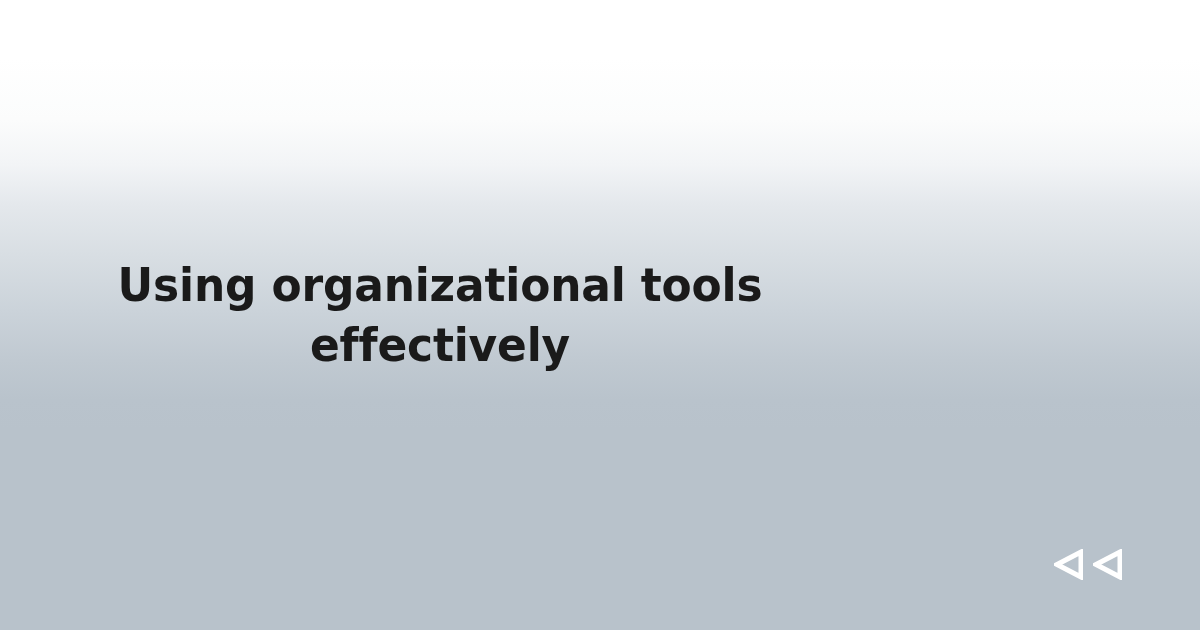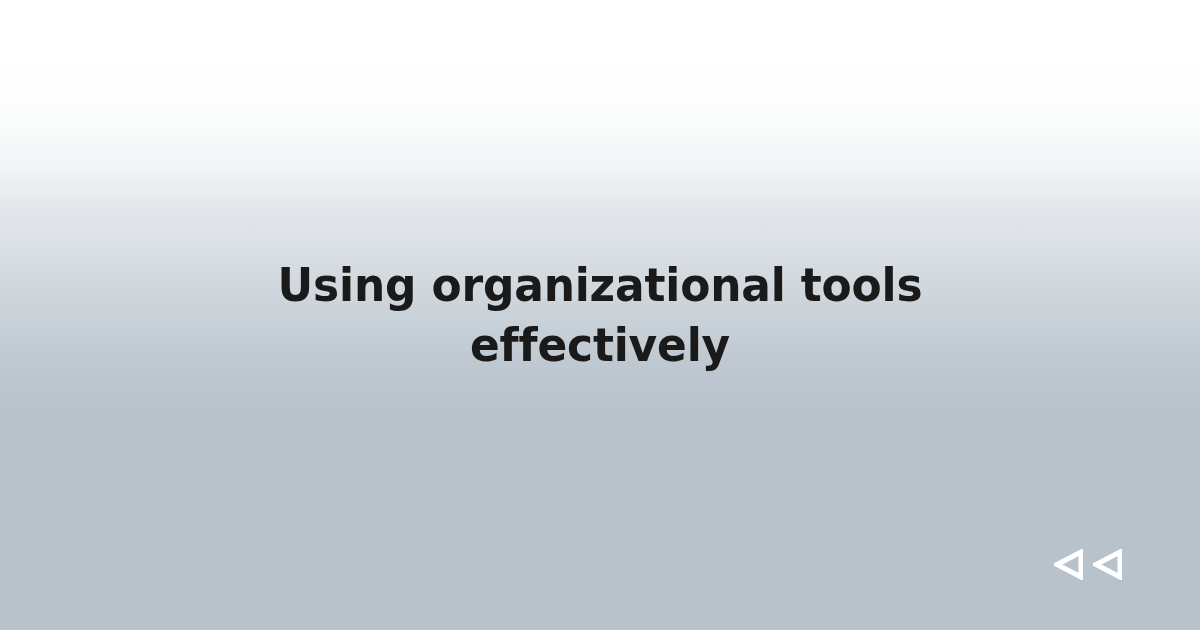--- a/index.html
+++ b/index.html
@@ -41,21 +41,21 @@
 
   
   .title-block {
     position: absolute;
     left: 0;
     top: 0;
     width: 1200px;
     height: 630px;
     display: flex;
     align-items: center;
-    justify-content: center;
+    justify-content: flex-start;
     padding: 0 90px;
     box-sizing: border-box;
   }
 
   .banner-title {
     margin: 0;
     width: 100%;
     max-width: 700px;
     text-align: center;
     font-family: "DejaVu Sans", sans-serif;

